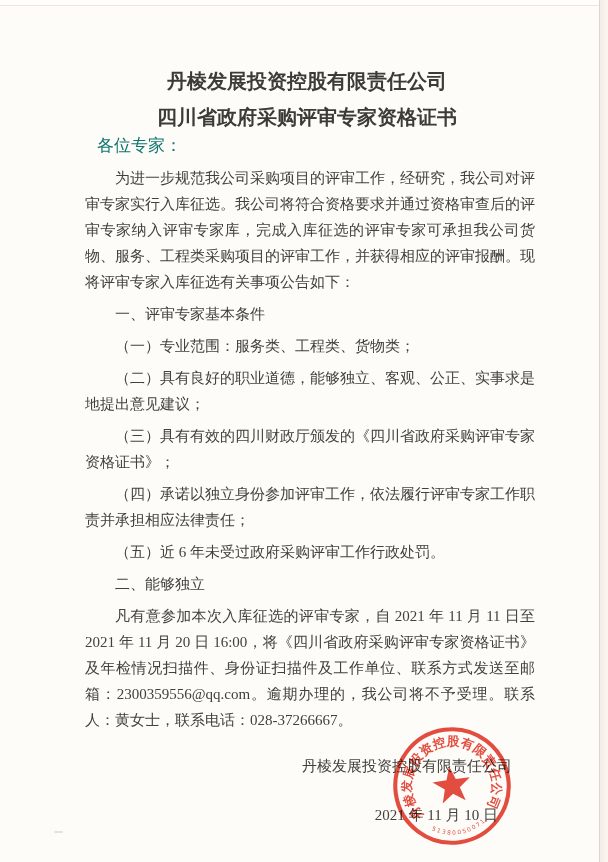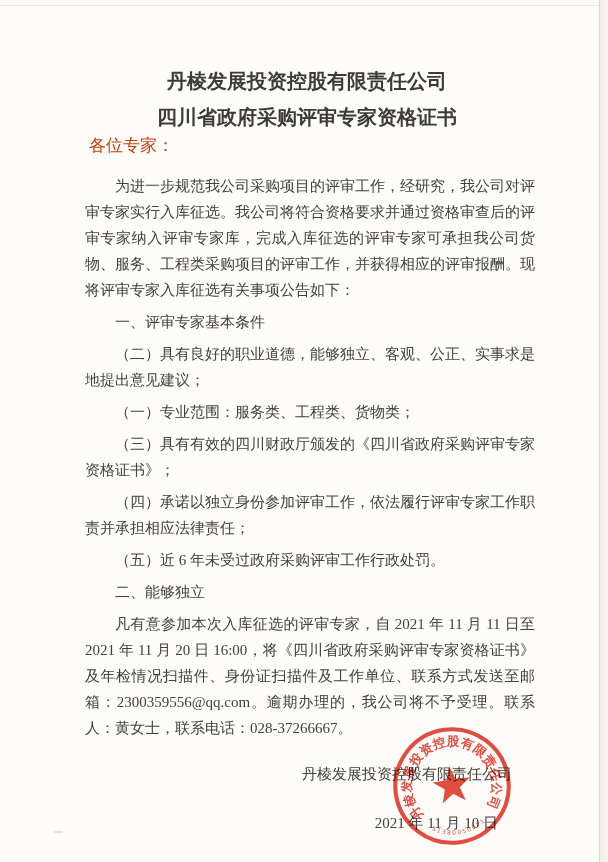--- a/index.html
+++ b/index.html
@@ -54,30 +54,30 @@
     text-align: center;
     font-size: 20px;
     font-weight: 700;
     color: #3c3b36;
     line-height: 27px;
     margin: 0 0 0 -6px;
   }
   .title.first { padding-top: 68px; }
   .title.second { padding-top: 9px; }
   .salutation {
-    margin: 4px 0 0 4px;
+    margin: 4px 0 0 12px;
     font-size: 17px;
     line-height: 22px;
-    color: #c2410c;
+    color: #0f766e;
   }
   p.para {
     margin: 6px 0;
     text-indent: 2em;
   }
-  p.intro { margin-top: 16px; }
+  p.intro { margin-top: 8px; }
   .signature {
     margin-top: 20px;
     text-align: right;
   }
   .sig-company {
     padding-right: 23px;
     line-height: 26px;
   }
   .sig-date {
     padding-right: 37px;
@@ -120,22 +120,22 @@
   <div class="content">
     <div class="title first">丹棱发展投资控股有限责任公司</div>
     <div class="title second">四川省政府采购评审专家资格证书</div>
 
     <p class="salutation">各位专家：</p>
 
     <p class="para intro">为进一步规范我公司采购项目的评审工作，经研究，我公司对评审专家实行入库征选。我公司将符合资格要求并通过资格审查后的评审专家纳入评审专家库，完成入库征选的评审专家可承担我公司货物、服务、工程类采购项目的评审工作，并获得相应的评审报酬。现将评审专家入库征选有关事项公告如下：</p>
 
     <p class="para">一、评审专家基本条件</p>
 
+    <p class="para">（一）专业范围：服务类、工程类、货物类；</p>
     <p class="para">（二）具有良好的职业道德，能够独立、客观、公正、实事求是地提出意见建议；</p>
-    <p class="para">（一）专业范围：服务类、工程类、货物类；</p>
     <p class="para">（三）具有有效的四川财政厅颁发的《四川省政府采购评审专家资格证书》；</p>
     <p class="para">（四）承诺以独立身份参加评审工作，依法履行评审专家工作职责并承担相应法律责任；</p>
     <p class="para">（五）近 6 年未受过政府采购评审工作行政处罚。</p>
 
     <p class="para">二、能够独立</p>
 
     <p class="para">凡有意参加本次入库征选的评审专家，自 2021 年 11 月 11 日至 2021 年 11 月 20 日 16:00，将《四川省政府采购评审专家资格证书》及年检情况扫描件、身份证扫描件及工作单位、联系方式发送至邮箱：2300359556@qq.com。逾期办理的，我公司将不予受理。联系人：黄女士，联系电话：028-37266667。</p>
 
     <div class="signature">
       <div class="sig-company">丹棱发展投资控股有限责任公司</div>

